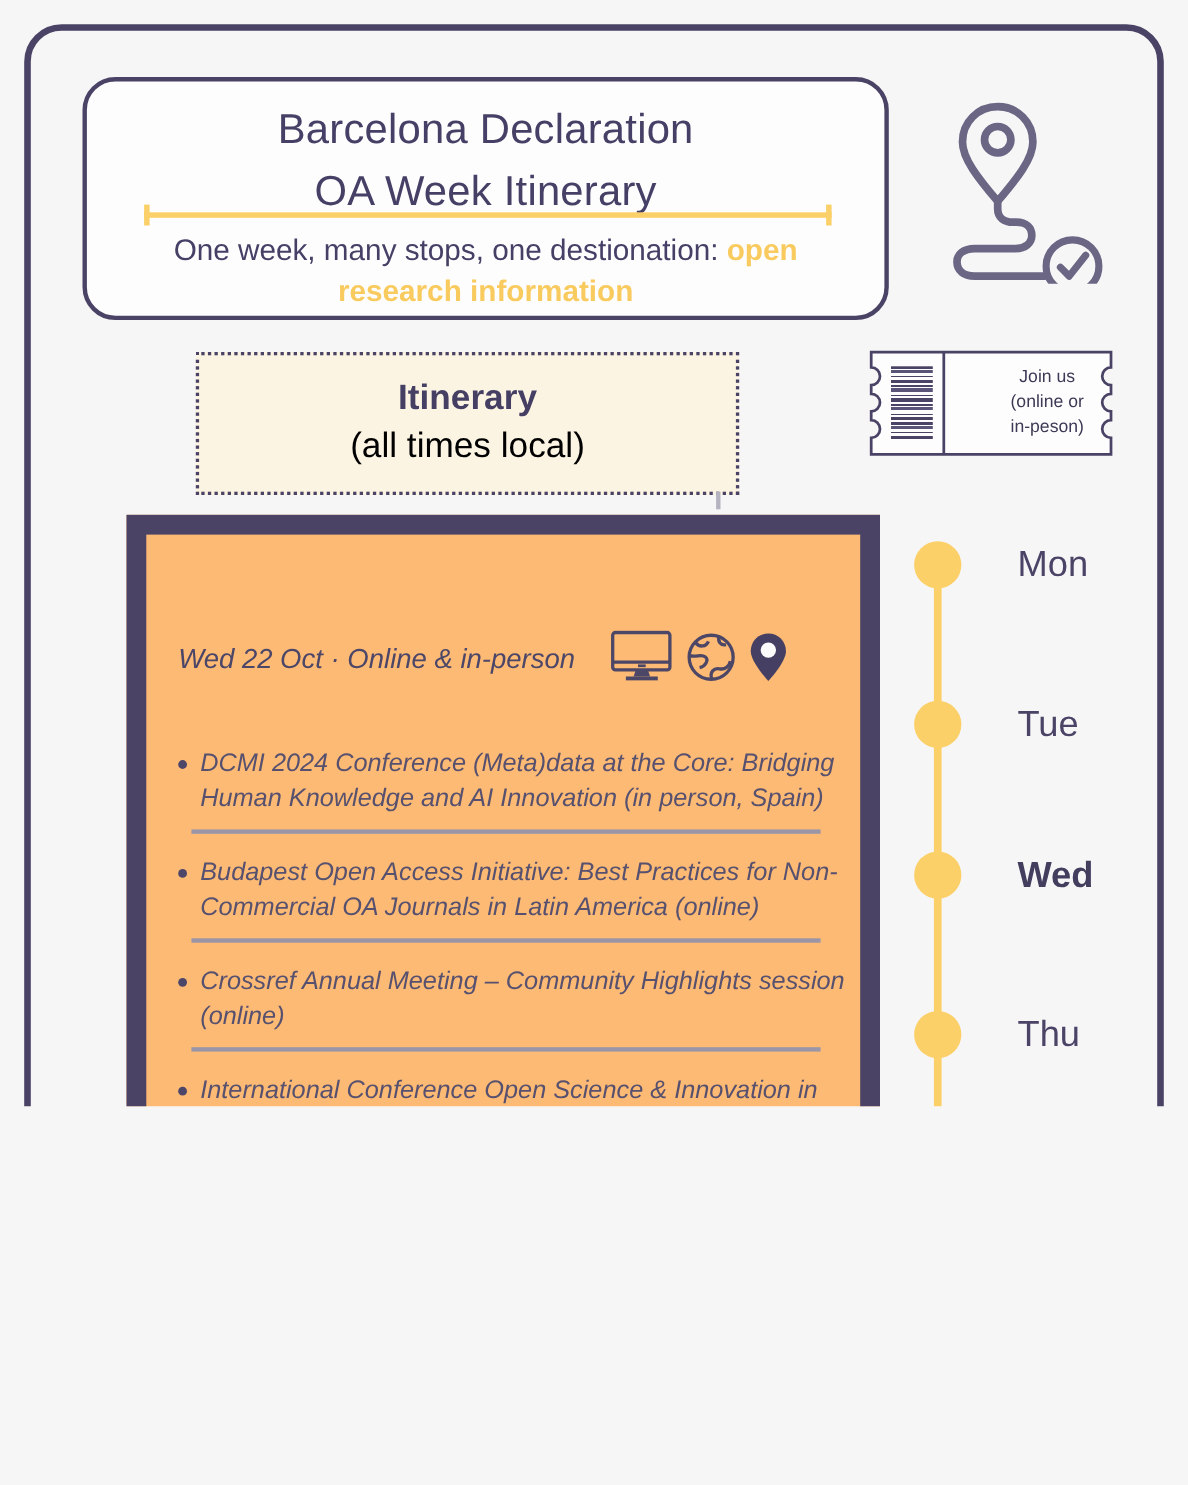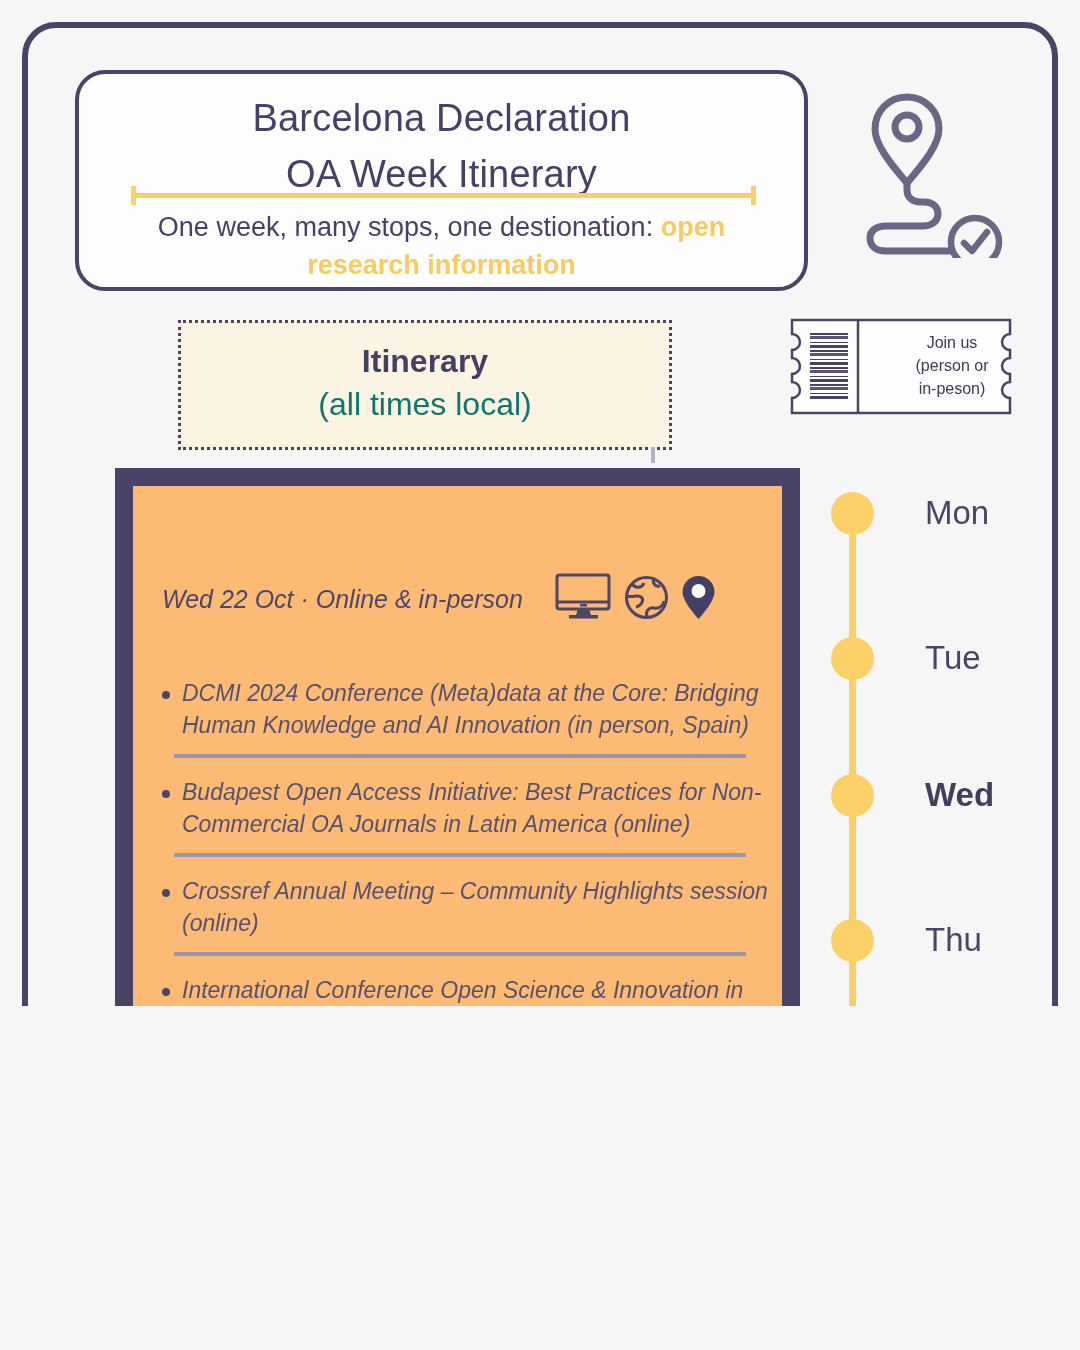--- a/index.html
+++ b/index.html
@@ -37,21 +37,21 @@
   .subtitle .hl{color:#f9cb5f;font-weight:700;}
   
   .route-icon{position:absolute;left:860px;top:90px;}
   
   .badge{
     position:absolute;left:178px;top:320px;width:494px;height:130px;
     background:#fcf4e3;border:3px dotted #4a4365;box-sizing:border-box;
     text-align:center;
   }
   .badge-title{margin-top:17px;font-size:32px;font-weight:700;color:#453f63;line-height:42px;}
-  .badge-sub{font-size:32px;color:#0f766e;line-height:44px;}
+  .badge-sub{font-size:32px;color:#000000;line-height:44px;}
   .badge-tick{position:absolute;left:651px;top:447px;width:4px;height:16px;background:#b6b3c1;}
   
   .ticket{position:absolute;left:790px;top:318px;width:222px;height:97px;}
   .ticket svg{position:absolute;left:0;top:0;}
   .barcode{
     position:absolute;left:20px;top:15px;width:38px;height:67px;
     background:repeating-linear-gradient(to bottom,
       #4a4365 0px 2px,#fdfdfe 2px 3px,#5a5478 3px 6px,#fdfdfe 6px 9px,
       #4a4365 9px 10px,#fdfdfe 10px 12px,#4a4365 12px 15px,#fdfdfe 15px 17px);
   }
@@ -132,21 +132,21 @@
   <div class="badge-tick"></div>
 
   <div class="ticket">
     <svg width="222" height="97" viewBox="0 0 222 97">
       <path fill="#fdfdfe" stroke="#4a4365" stroke-width="2.5" d="M2,2 L220,2 L220,16 A8,8 0 0 0 220,32 L220,40 A8,8 0 0 0 220,56 L220,64 A8,8 0 0 0 220,80 L220,95 L2,95 L2,80 A8,8 0 0 0 2,64 L2,56 A8,8 0 0 0 2,40 L2,32 A8,8 0 0 0 2,16 Z"></path>
       <line x1="68" y1="2" x2="68" y2="95" stroke="#4a4365" stroke-width="2.5"></line>
     </svg>
     <div class="barcode"></div>
     <div class="ticket-text">
       <div>Join us</div>
-      <div>(person or</div>
+      <div>(online or</div>
       <div>in-peson)</div>
     </div>
   </div>
 
   <div class="main-card">
     <div class="day-header">Wed 22 Oct · Online &amp; in-person</div>
 
     <div class="mode-icons">
       <svg width="57" height="48" viewBox="0 0 57 48">
         <rect class="icon-stroke" x="2" y="2" width="52" height="34" rx="2.5"></rect>

